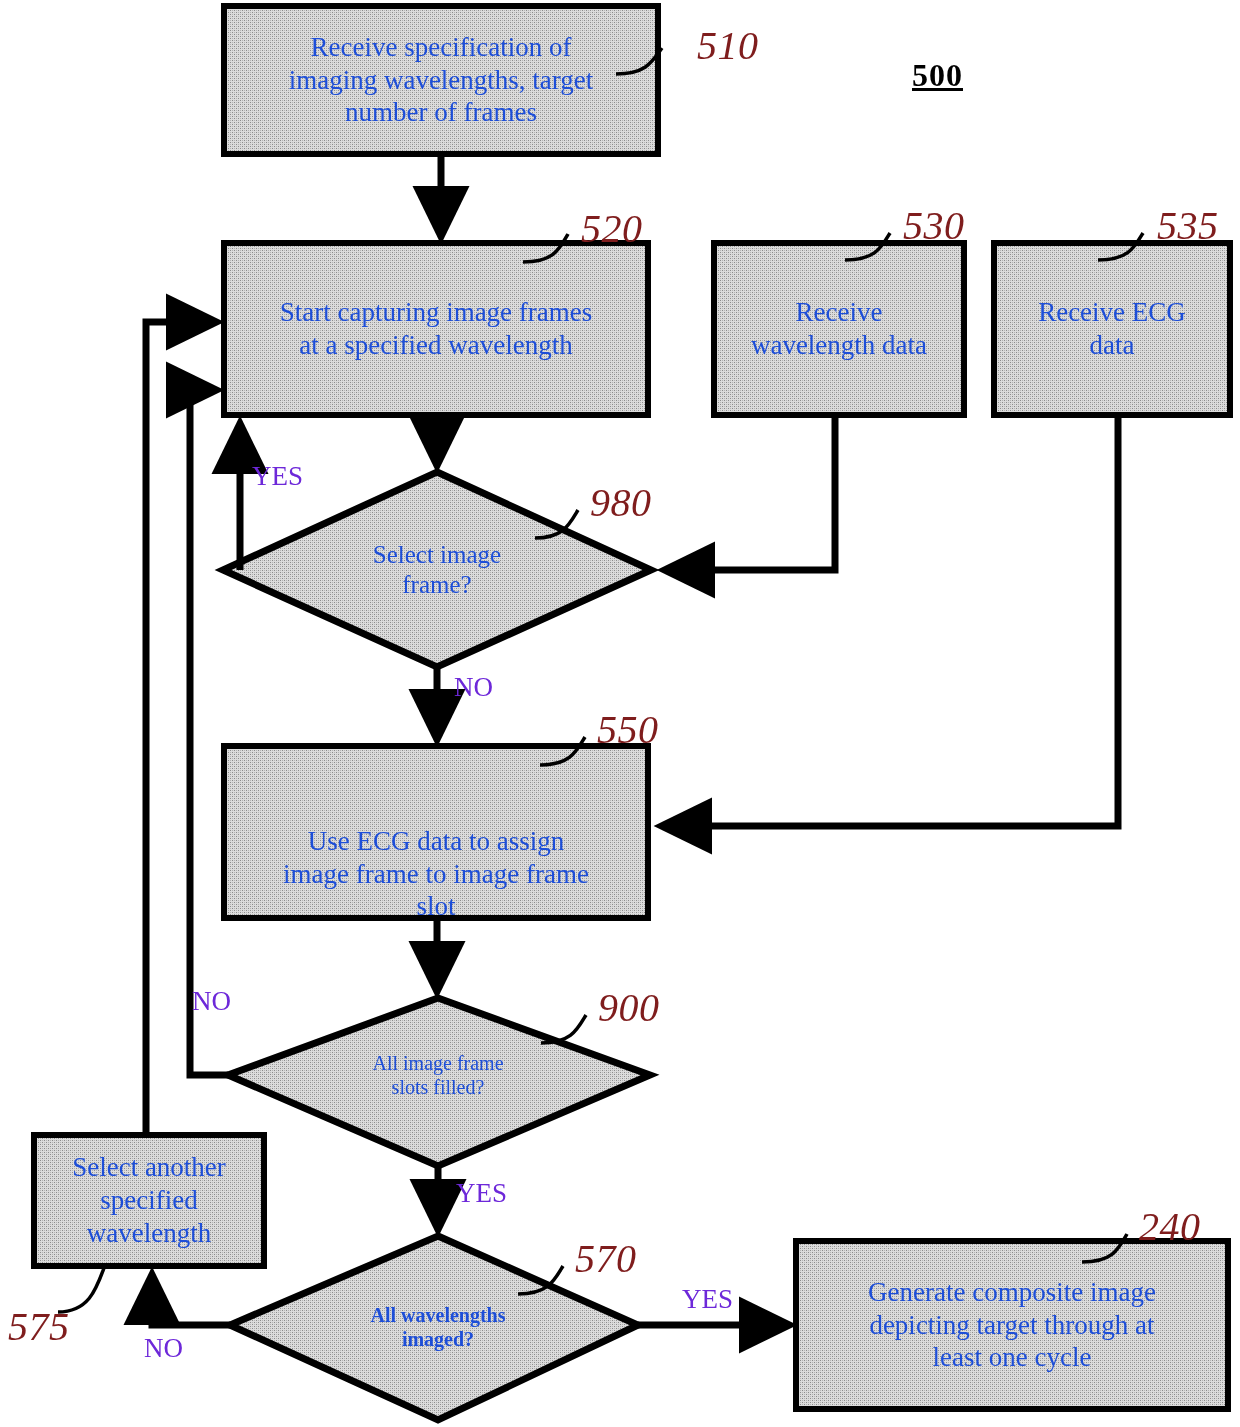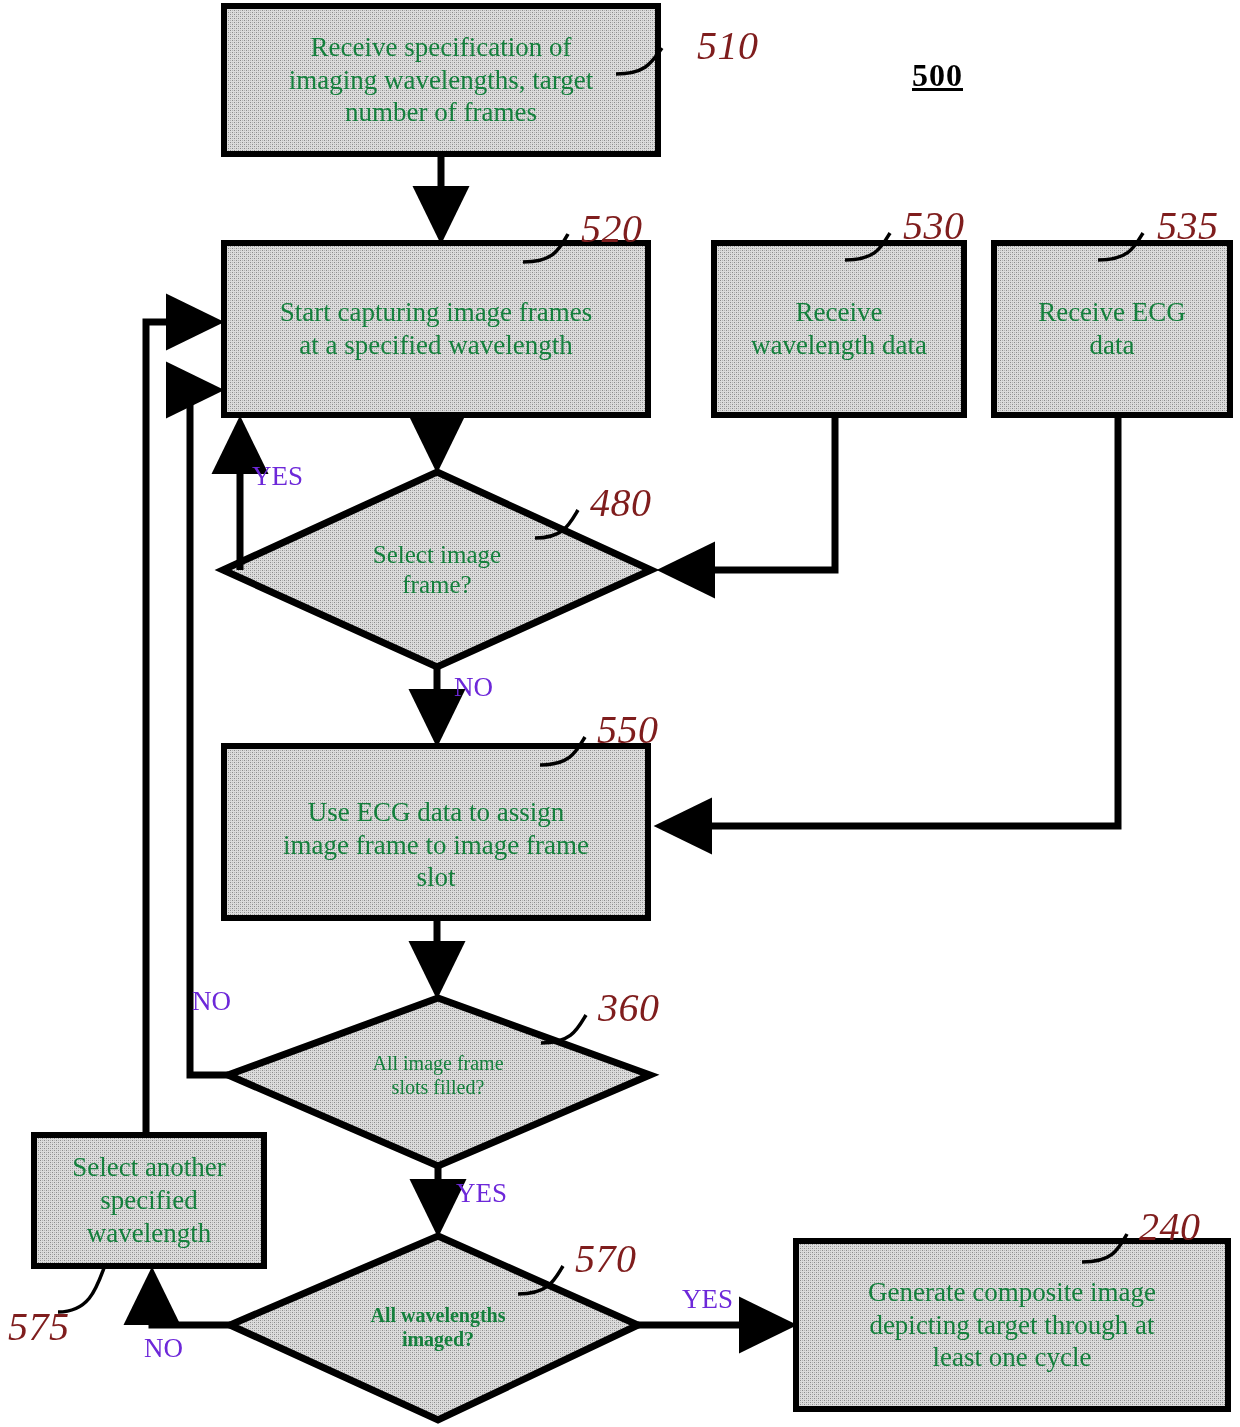--- a/index.html
+++ b/index.html
@@ -21,21 +21,21 @@
     top: 0;
     width: 1240px;
     height: 1427px;
   }
   .node-text {
     position: absolute;
     display: flex;
     align-items: center;
     justify-content: center;
     text-align: center;
-    color: #15803d;
+    color: #1d4ed8;
     line-height: 1.22;
     pointer-events: none;
     white-space: pre-line;
   }
   .box-text { font-size: 27px; }
   .diamond-text { font-size: 25px; }
   .diamond-text-small { font-size: 20px; }
   .ref-label {
     position: absolute;
     font-size: 40px;
@@ -141,21 +141,21 @@
 
   <div class="node-text box-text" style="left:722px; top:251px; width:234px; height:156px;">Receive
 wavelength data</div>
 
   <div class="node-text box-text" style="left:1002px; top:251px; width:220px; height:156px;">Receive ECG
 data</div>
 
   <div class="node-text diamond-text" style="left:297px; top:520px; width:280px; height:100px;">Select image
 frame?</div>
 
-  <div class="node-text box-text" style="left:232px; top:767px; width:408px; height:156px;">Use ECG data to assign
+  <div class="node-text box-text" style="left:232px; top:796px; width:408px; height:156px;">Use ECG data to assign
 image frame to image frame
 slot</div>
 
   <div class="node-text diamond-text-small" style="left:308px; top:1033px; width:260px; height:84px;">All image frame
 slots filled?</div>
 
   <div class="node-text diamond-text-small" style="left:308px; top:1285px; width:260px; height:84px;font-weight:bold;">All wavelengths
 imaged?</div>
 
   <div class="node-text box-text" style="left:42px; top:1143px; width:214px; height:115px;">Select another
@@ -163,23 +163,23 @@
 wavelength</div>
 
   <div class="node-text box-text" style="left:804px; top:1249px; width:416px; height:152px;">Generate composite image
 depicting target through at
 least one cycle</div>
 
   <div class="ref-label" style="left:697px; top:22px;">510</div>
   <div class="ref-label" style="left:581px; top:205px;">520</div>
   <div class="ref-label" style="left:903px; top:202px;">530</div>
   <div class="ref-label" style="left:1157px; top:202px;">535</div>
-  <div class="ref-label" style="left:590px; top:479px;">480</div>
+  <div class="ref-label" style="left:590px; top:479px;">980</div>
   <div class="ref-label" style="left:597px; top:706px;">550</div>
-  <div class="ref-label" style="left:598px; top:984px;">360</div>
+  <div class="ref-label" style="left:598px; top:984px;">900</div>
   <div class="ref-label" style="left:575px; top:1235px;">570</div>
   <div class="ref-label" style="left:8px; top:1303px;">575</div>
   <div class="ref-label" style="left:1139px; top:1203px;">240</div>
 
   <div class="edge-label" style="left:252px; top:461px;">YES</div>
   <div class="edge-label" style="left:454px; top:672px;">NO</div>
   <div class="edge-label" style="left:192px; top:986px;">NO</div>
   <div class="edge-label" style="left:456px; top:1178px;">YES</div>
   <div class="edge-label" style="left:682px; top:1284px;">YES</div>
   <div class="edge-label" style="left:144px; top:1333px;">NO</div>

